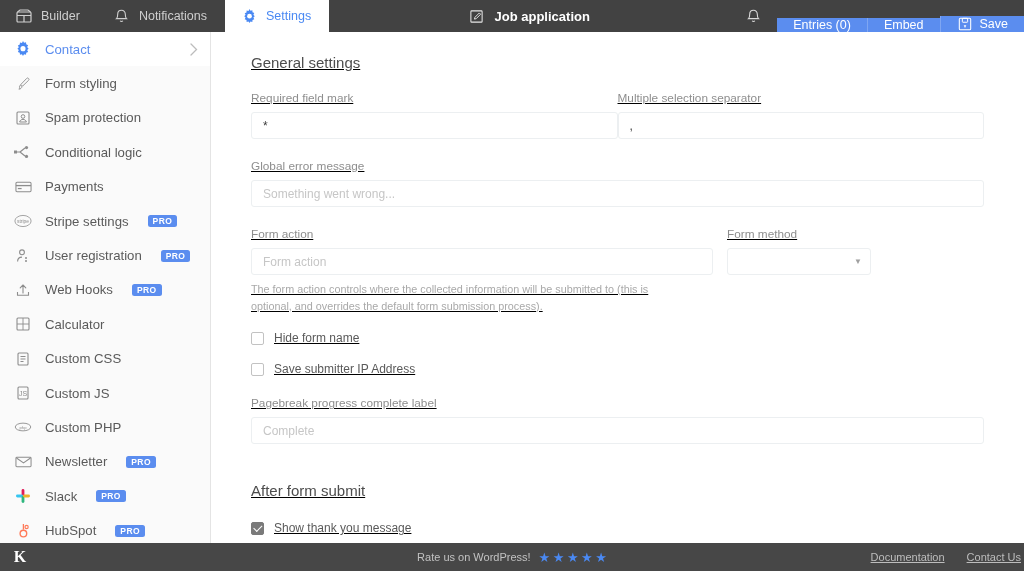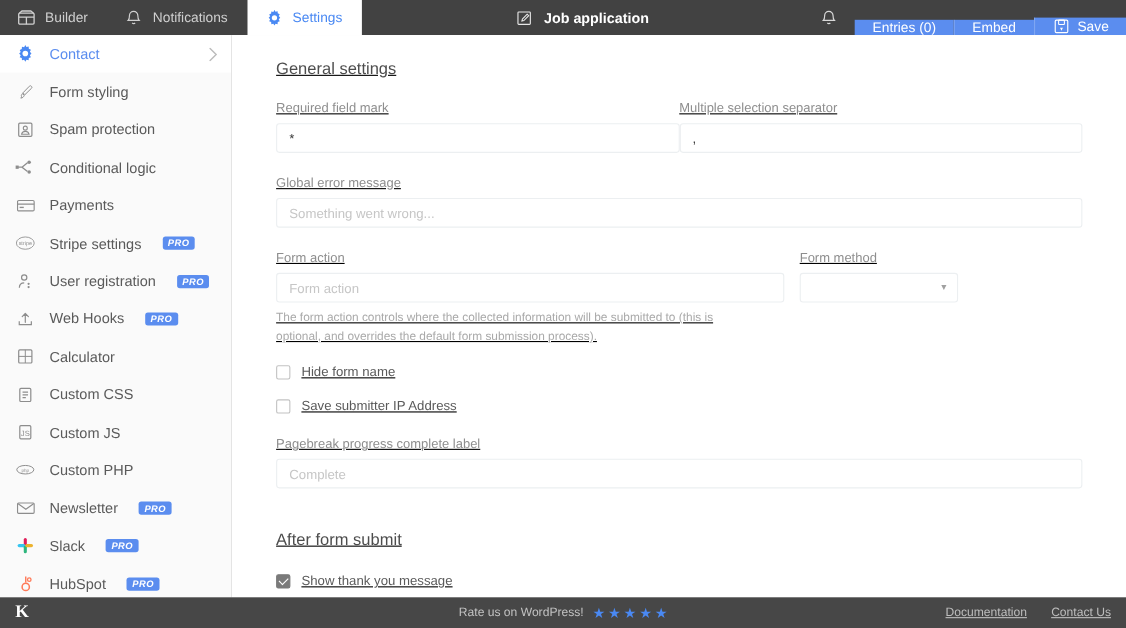--- a/index.html
+++ b/index.html
@@ -51,21 +51,20 @@
     display: flex; align-items: center; height: 34.4px; padding: 0 12px 0 13px;
     gap: 12px; font-size: 13.2px; color: #5a5a5a; cursor: pointer; position: relative;
   }
   .side-item.active { background: #ffffff; color: #5b8def; }
   .side-ico { width: 20px; height: 20px; flex: 0 0 20px; display: flex; align-items: center; justify-content: center; }
   .side-label { white-space: nowrap; }
   .pro {
     background: #5b8def; color: #fff; font-size: 8.5px; font-weight: bold;
     letter-spacing: .4px; padding: 2px 5px 1.5px; border-radius: 2.5px; margin-left: 7px;
     line-height: 1;
-    font-style: italic;
   }
   .chev-right { margin-left: auto; color: #b9b9b9; display: flex; align-items: center; }
 
   
   .main { flex: 1; overflow: hidden; padding: 22px 0 0 0; background: #fff; position: relative; }
   .main-inner { padding: 0 40px 0 40px; max-width: 1024px; text-decoration: underline; }
   .sec-title { font-size: 15px; color: #4d4d4d; margin-bottom: 20px; font-weight: normal; }
   .sec-title.spaced { margin-top: 38px; margin-bottom: 22px; }
   .fld-label { font-size: 11.8px; color: #8e8e8e; margin-bottom: 7px; display: block; }
   .inp {
@@ -116,21 +115,21 @@
     width: 40px; display: flex; align-items: center; justify-content: center;
     color: #fff; font-size: 16px; font-weight: bold; font-family: "Liberation Serif", serif;
   }
   .f-center {
     position: absolute; left: 0; right: 0; display: flex; align-items: center;
     justify-content: center; gap: 8px; pointer-events: none;
   }
   .f-center > * { pointer-events: auto; }
   .stars { display: flex; gap: 2.5px; color: #4a89f3; font-size: 13px; line-height: 1; }
   .f-right {
-    margin-left: auto; display: flex; gap: 22px; padding-right: 14px; z-index: 2;
+    margin-left: auto; display: flex; gap: 22px; padding-right: 3px; z-index: 2;
   }
   .f-link { color: #bdbdbd; text-decoration: underline; cursor: pointer; font-size: 11px; }
 </style>
 </head>
 <body>
 
 <div id="app">
 
   <div class="topbar">
     <div class="tb-left">

